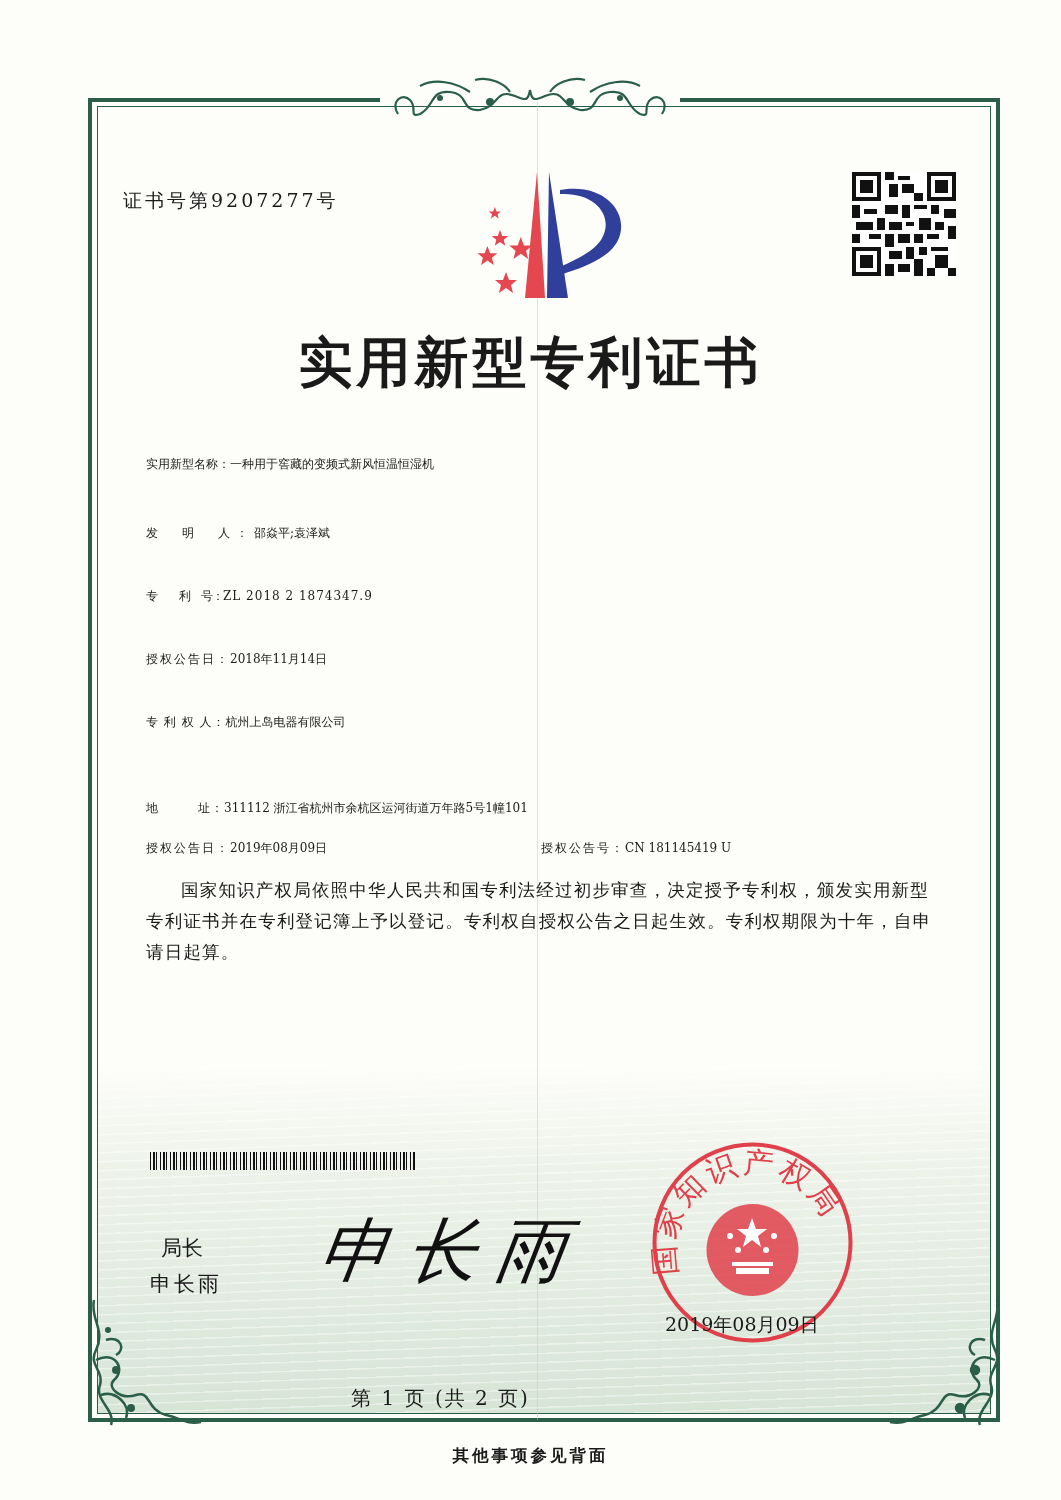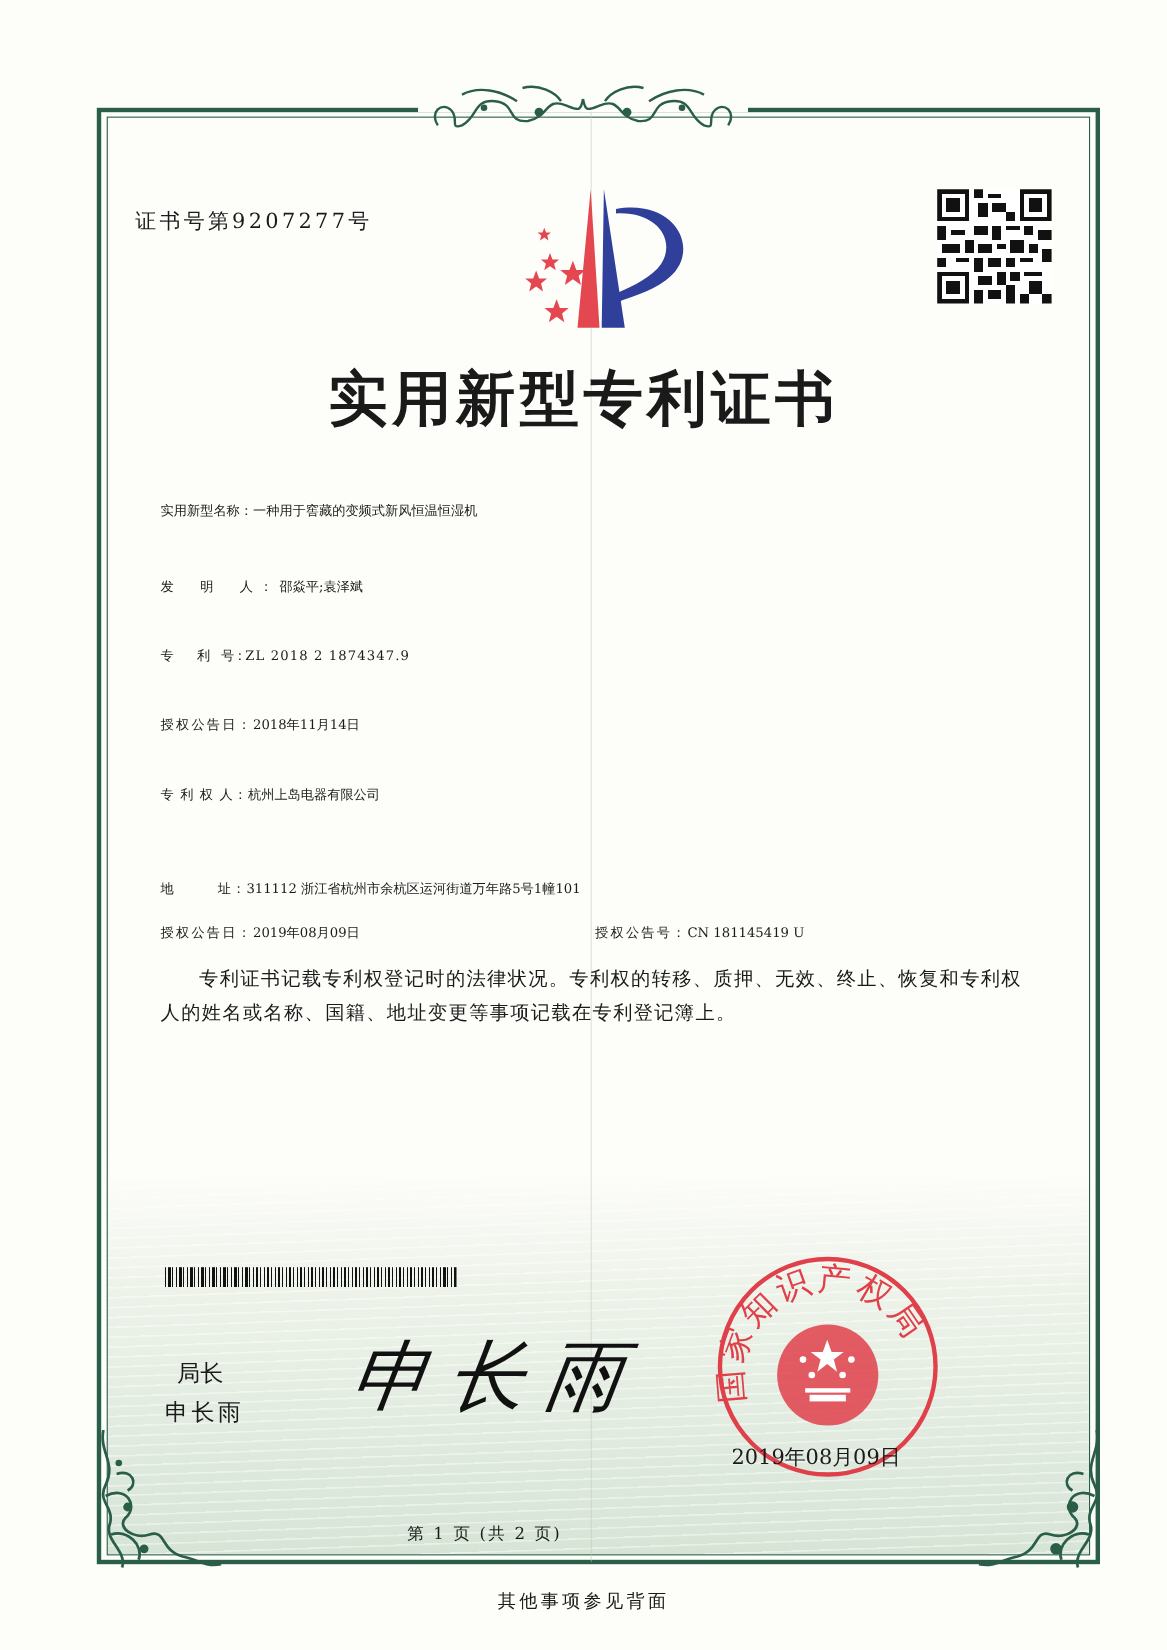--- a/index.html
+++ b/index.html
@@ -24,22 +24,22 @@
   .label { display:inline-block; }
   .para { position:absolute; left:146px; width:790px; font-size:17.5px; line-height:31px; letter-spacing:1.2px; }
   .para p { margin:0; text-indent:2em; }
   .barcode { position:absolute; left:150px; top:1152px; width:265px; height:18px;
              background:repeating-linear-gradient(90deg,#111 0,#111 1px,transparent 1px,transparent 3px,#111 3px,#111 5px,transparent 5px,transparent 6px,#111 6px,#111 7px,transparent 7px,transparent 10px); }
   .director { position:absolute; left:150px; font-family:"DejaVu Sans","Liberation Sans",sans-serif; font-size:21px; }
   .signature { position:absolute; left:320px; top:1205px; font-size:70px; font-style:italic;
                font-family:"DejaVu Serif",serif; letter-spacing:18px; transform:skewX(-8deg); color:#111; }
   .seal { position:absolute; left:650px; top:1140px; width:205px; height:205px; }
   .seal-date { position:absolute; left:665px; top:1312px; font-size:19px; }
-  .page-no { position:absolute; left:0; width:881px; top:1385px; text-align:center; font-size:15px; letter-spacing:2px; }
-  .footer-note { position:absolute; left:0; width:1061px; top:1445px; text-align:center; font-size:16.5px; letter-spacing:3px; }
+  .page-no { position:absolute; left:0; width:881px; top:1385px; text-align:center; font-size:20px; letter-spacing:2px; }
+  .footer-note { position:absolute; left:0; width:1061px; top:1445px; text-align:center; font-size:16.5px; letter-spacing:3px;font-weight:bold; }
 </style>
 </head>
 <body>
 
 <div class="frame-outer"></div>
 <div class="frame-inner">
   <div class="waves"></div>
 </div>
 <div class="fold"></div>
 
@@ -133,21 +133,21 @@
   <span class="label" style="letter-spacing:1px;">地　　　址：</span><span>311112 浙江省杭州市余杭区运河街道万年路5号1幢101</span>
 </div>
 <div class="field" style="top:840px;">
   <span class="label" style="letter-spacing:2px;">授权公告日：</span><span>2019年08月09日</span>
 </div>
 <div class="field" style="top:840px; left:541px;">
   <span class="label" style="letter-spacing:2px;text-align:right;">授权公告号：</span><span>CN 181145419 U</span>
 </div>
 
 <div class="para" style="top:875px;">
-  <p>专利证书记载专利权登记时的法律状况。专利权的转移、质押、无效、终止、恢复和专利权人的姓名或名称、国籍、地址变更等事项记载在专利登记簿上。</p>
+  <p>国家知识产权局依照中华人民共和国专利法经过初步审查，决定授予专利权，颁发实用新型专利证书并在专利登记簿上予以登记。专利权自授权公告之日起生效。专利权期限为十年，自申请日起算。</p>
 </div>
 
 <div class="barcode"></div>
 
 <div class="director" style="top:1234px;margin-left:11px;">局长</div>
 <div class="director" style="top:1270px; letter-spacing:3px;">申长雨</div>
 <div class="signature">申长雨</div>
 
 <svg class="seal" viewBox="0 0 205 205">
   <circle cx="102.5" cy="102.5" r="98" fill="none" stroke="#e0404a" stroke-width="4"></circle>

